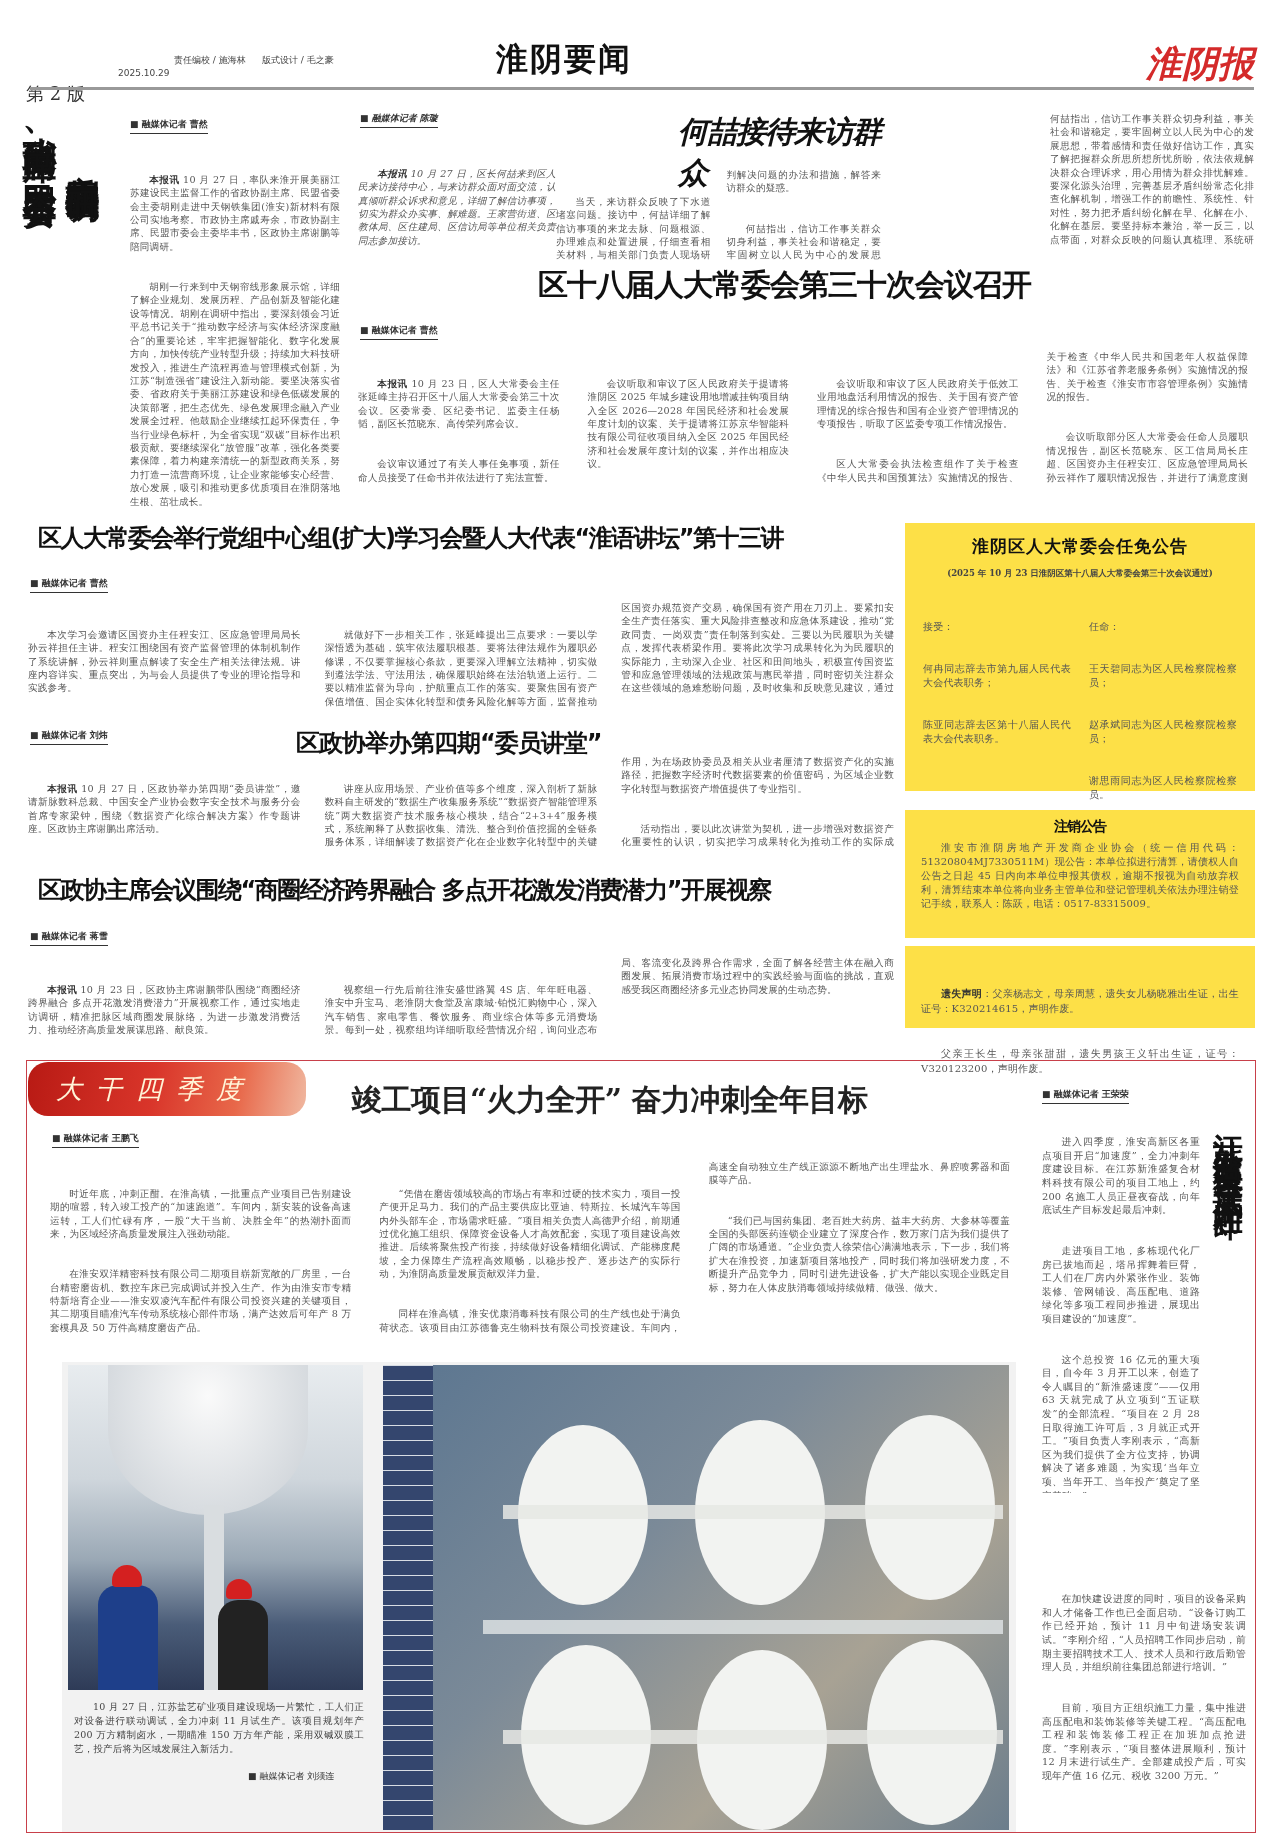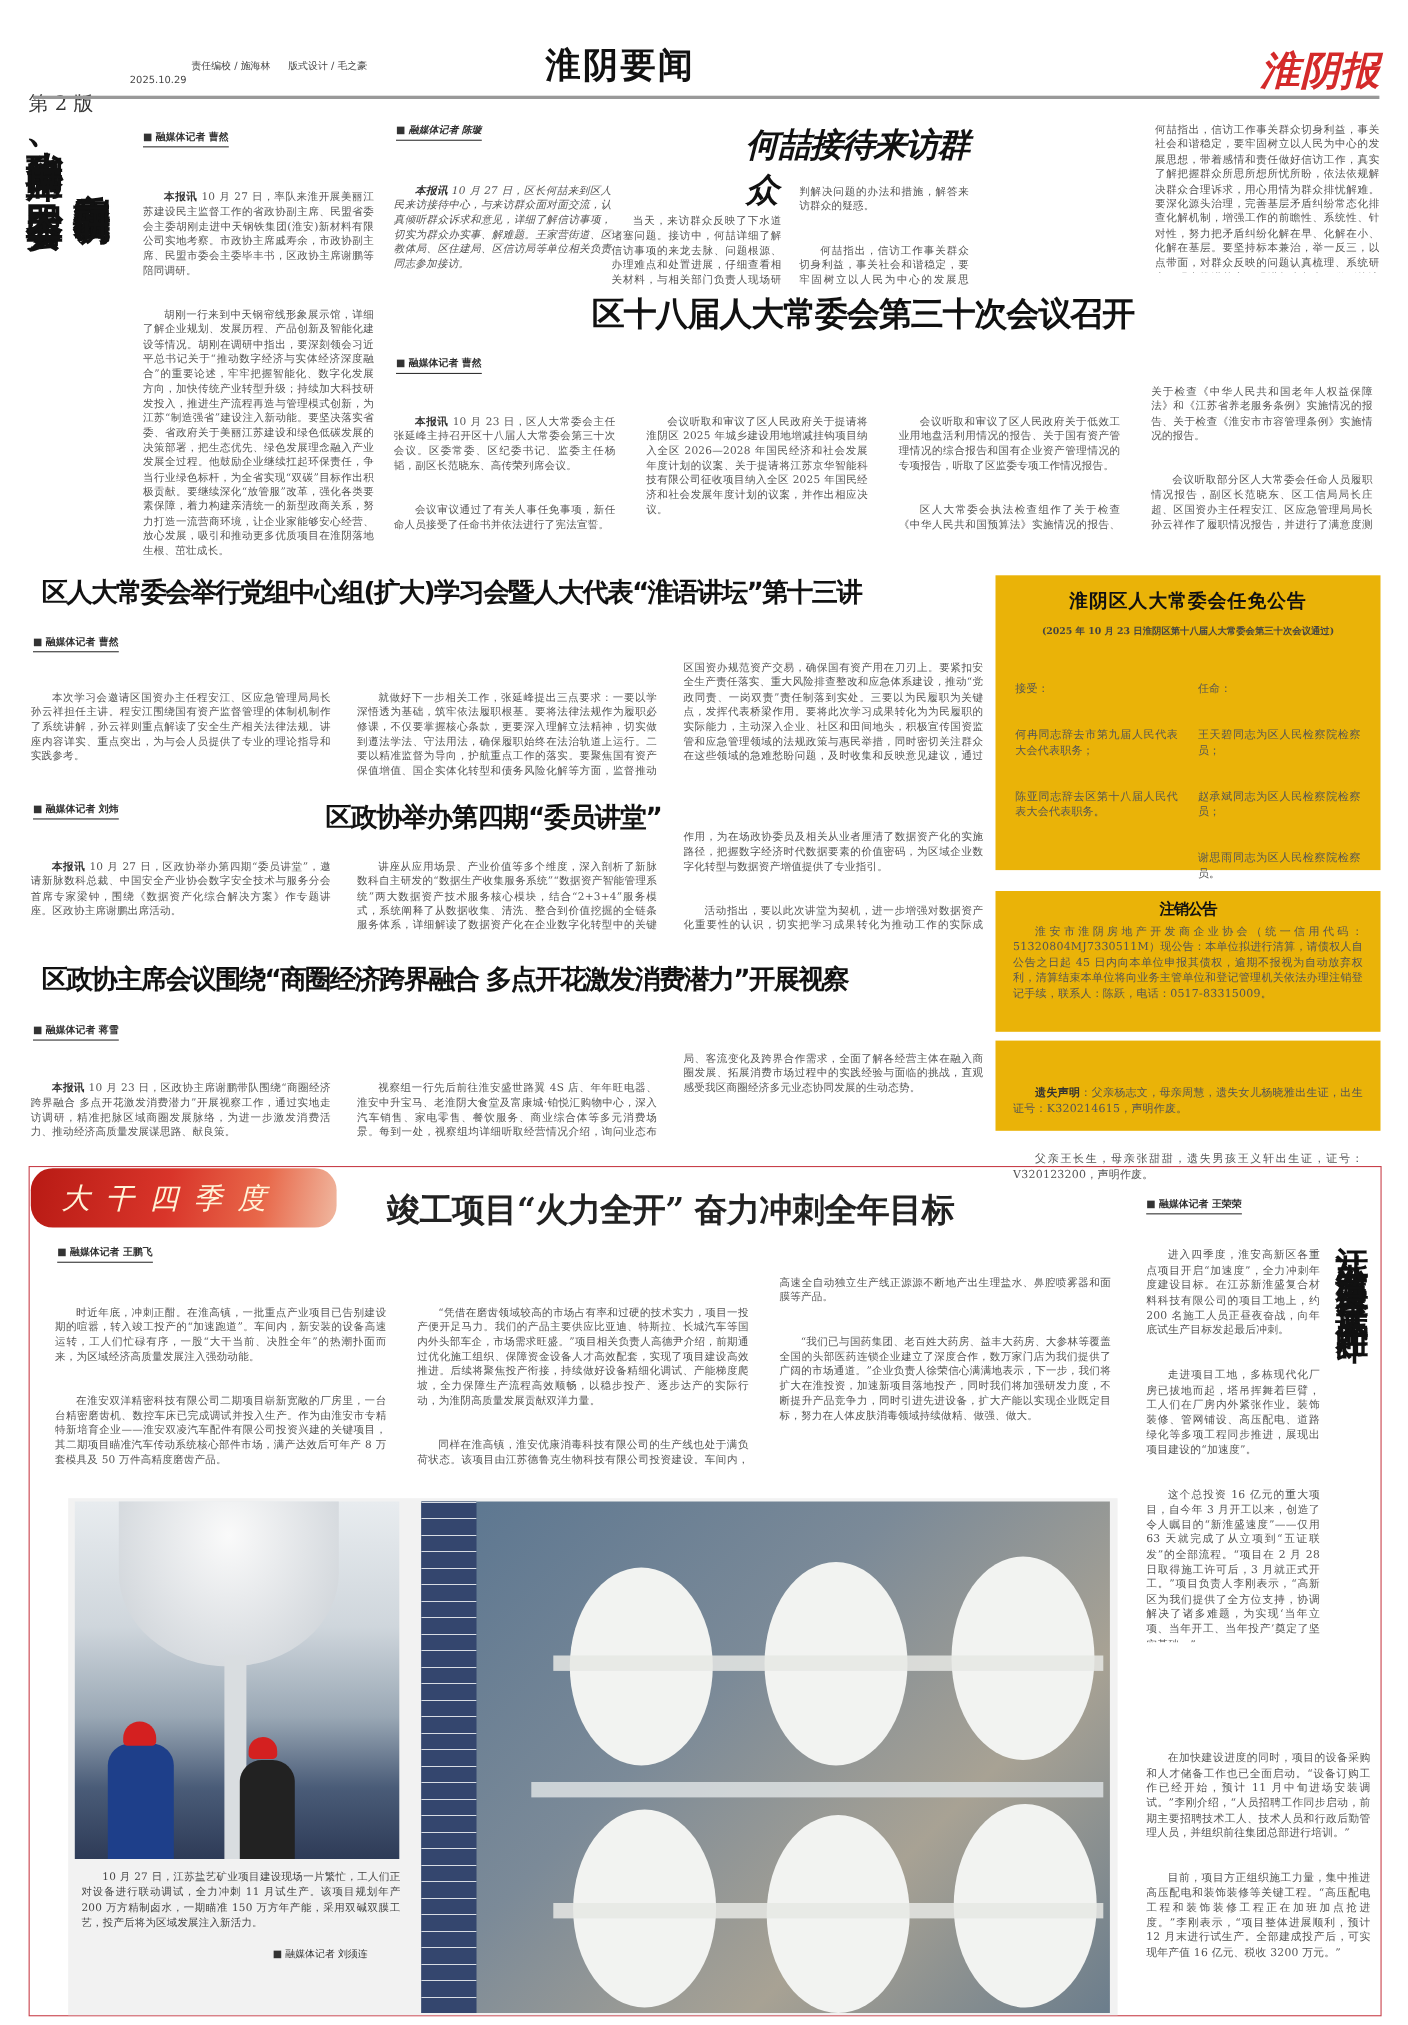--- a/index.html
+++ b/index.html
@@ -6,21 +6,21 @@
   html, body { width: 1280px; background: #ffffff; }
   body { font-family: "DejaVu Serif", "Liberation Serif", serif; color: #333; position: relative; height: 1841px; overflow: hidden; }
   .abs { position: absolute; }
   .txt { font-size: 9.6px; line-height: 13.4px; color: #555; text-align: justify; white-space: pre-wrap; letter-spacing: 0.2px; }
   .txt p { text-indent: 2em; }
   .byline { font-family: "DejaVu Sans", "Liberation Sans", sans-serif; font-size: 9px; font-weight: bold; color: #333; border-bottom: 1px solid #333; padding-bottom: 2px; display: inline-block; }
   .byline::before { content: "■ "; }
   .h-bold { font-family: "DejaVu Sans", "Liberation Sans", sans-serif; font-weight: bold; color: #111; letter-spacing: -1px; }
   .vtitle { writing-mode: vertical-rl; font-family: "DejaVu Sans", "Liberation Sans", sans-serif; font-weight: bold; color: #111; letter-spacing: 2px; }
   .lead { font-weight: bold; color: #333; }
-  .notice { background: #eab308; }
+  .notice { background: #fde047; }
   .rule { background: #999; height: 3px; }
   .photo { overflow: hidden; }
 </style>
 </head>
 <body>
 
 <div class="abs" style="left:26px;top:38px;width:1228px;height:58px;">
   <span class="abs" style="left:0;top:8px;font-size:18px;color:#333;font-family:'DejaVu Serif',serif;margin-top:36px;">第 2 版</span>
   <span class="abs" style="left:92px;top:30px;font-size:9px;color:#444;font-family:'DejaVu Sans',sans-serif;">2025.10.29</span>
   <span class="abs" style="left:148px;top:16px;font-size:9px;color:#444;font-family:'DejaVu Sans',sans-serif;">责任编校 / 施海林</span>

